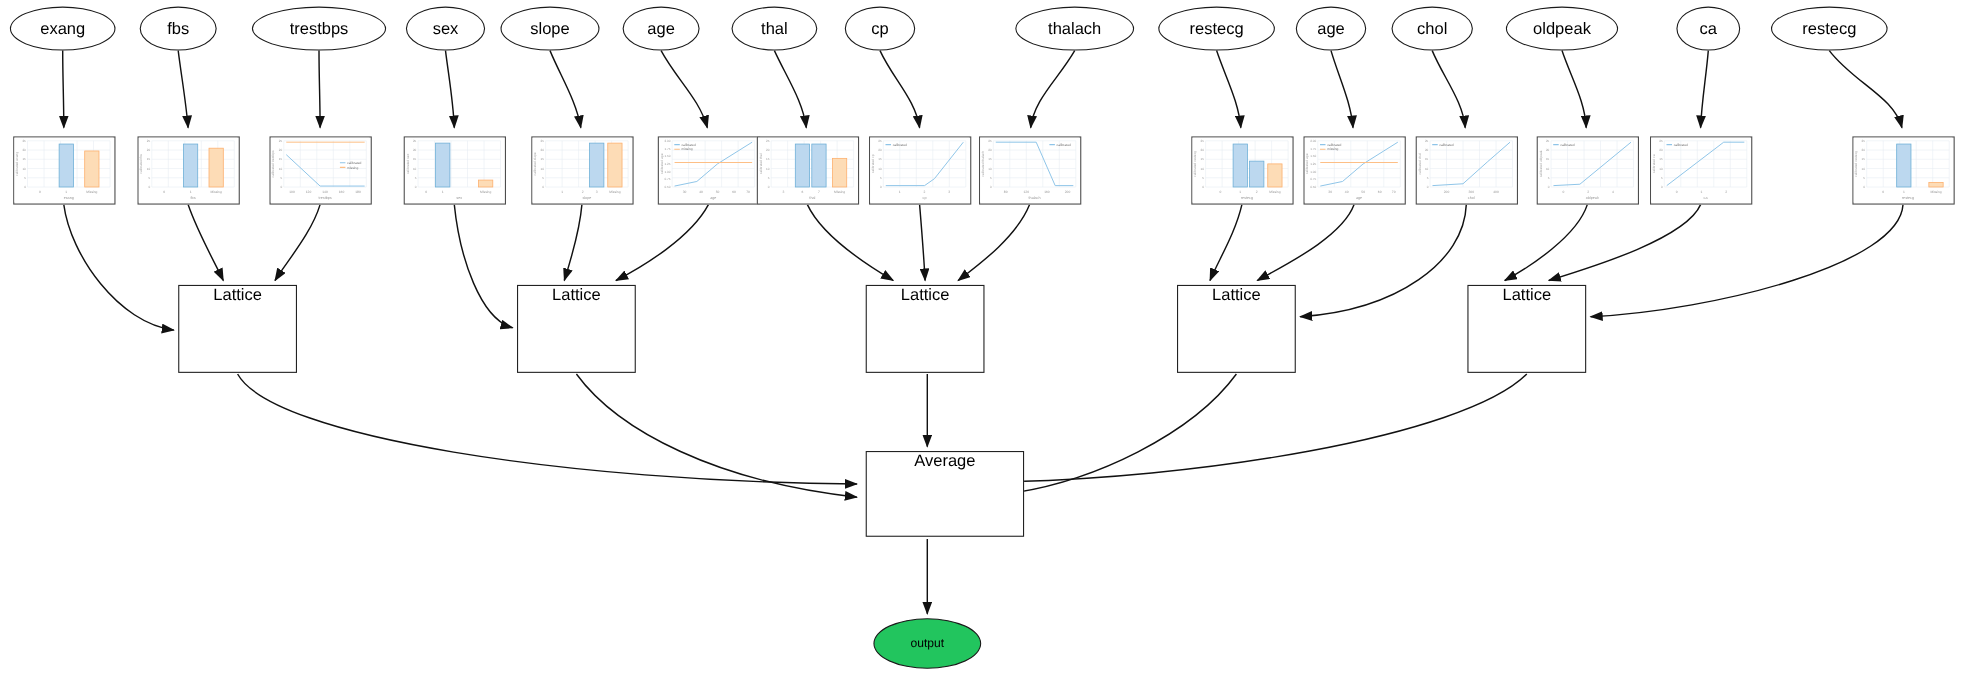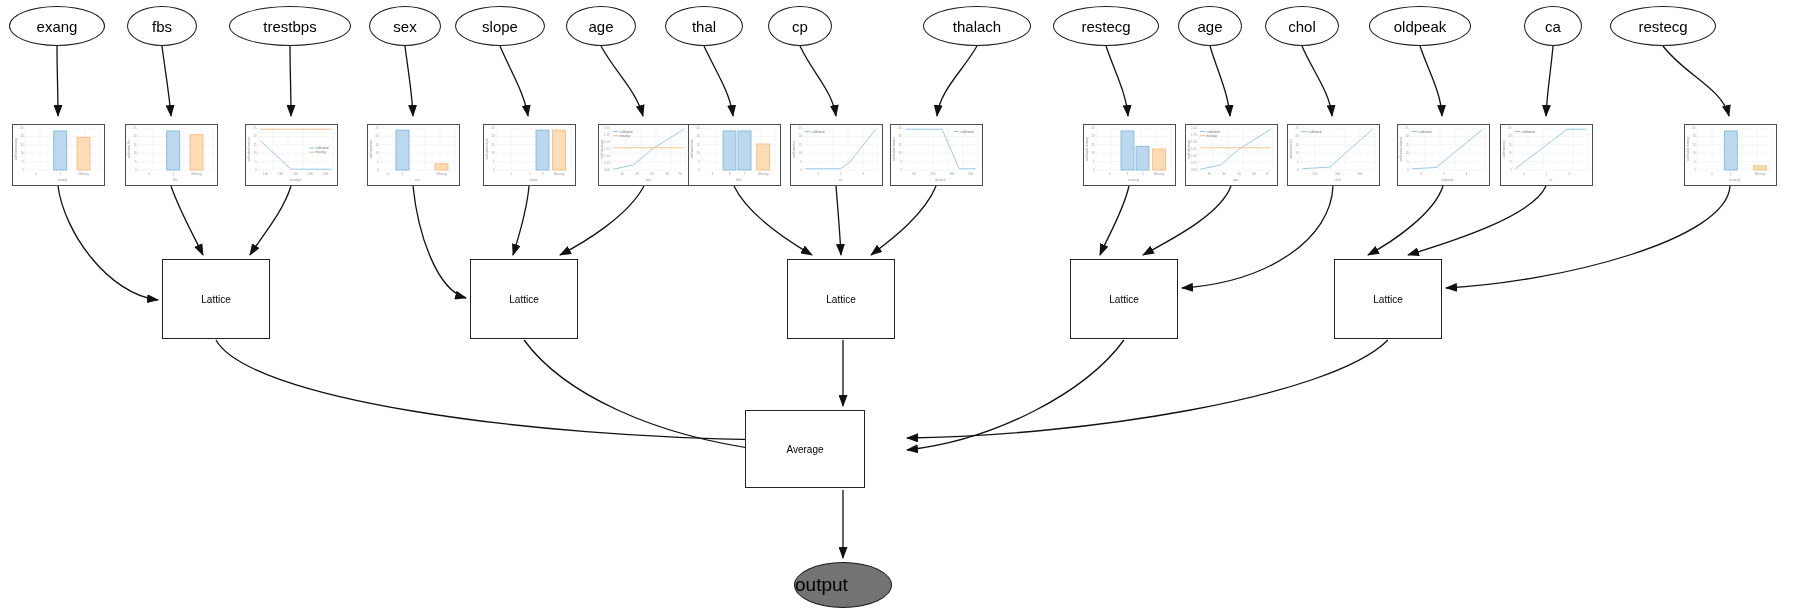--- a/index.html
+++ b/index.html
@@ -9,32 +9,32 @@
   }
   #edges{position:absolute;left:0;top:0;z-index:1;}
   .ellipse-node{
     position:absolute;top:6px;height:40px;z-index:2;
     border:1.4px solid #1a1a1a;border-radius:50%;background:#fff;
     display:flex;align-items:center;justify-content:center;
     font-size:15px;color:#000;box-sizing:border-box;
   }
   .box-node{
     position:absolute;z-index:2;border:1.4px solid #222;background:#fff;
-    display:flex;align-items:center;justify-content:center;
-    font-size:10px;color:#000;box-sizing:border-box;
+    display:flex;justify-content:center;
+    font-size:15px;color:#000;box-sizing:border-box;
   }
   .mini-chart{
     position:absolute;top:124px;width:93px;height:62px;z-index:2;
     border:1.5px solid #4d4d4d;background:#fff;box-sizing:border-box;
   }
   .mini-chart svg{display:block;}
   .out-ellipse{
     position:absolute;z-index:2;border:1.4px solid #1a1a1a;border-radius:50%;
-    background:#737373;display:flex;align-items:center;justify-content:flex-start;
-    font-size:19px;box-sizing:border-box;
+    background:#22c55e;display:flex;align-items:center;justify-content:center;
+    font-size:11px;box-sizing:border-box;
   }
 </style>
 </head>
 <body>
 
 <div id="stage">
   <svg id="edges" width="1801" height="615" viewBox="0 0 1801 615">
       <defs>
         <marker id="ah" markerUnits="userSpaceOnUse" markerWidth="12" markerHeight="9" refX="11" refY="4.5" orient="auto">
           <path d="M0,0 L12,4.5 L0,9 Z" fill="#111111"></path>
@@ -611,19 +611,19 @@
     </div>
     <div class="box-node" style="left: 787px; top: 259px; width: 108px; height: 80px;">
       <span>Lattice</span>
     </div>
     <div class="box-node" style="left: 1070px; top: 259px; width: 108px; height: 80px;">
       <span>Lattice</span>
     </div>
     <div class="box-node" style="left: 1334px; top: 259px; width: 108px; height: 80px;">
       <span>Lattice</span>
     </div>
-    <div class="box-node" style="left: 745px; top: 410px; width: 120px; height: 78px;">
+    <div class="box-node" style="left: 787px; top: 410px; width: 144px; height: 78px;">
       <span>Average</span>
     </div>
     <div class="out-ellipse" style="left: 794px; top: 562px; width: 98px; height: 46px;">
       <span>output</span>
     </div>
   </div>
 
 </body></html>

